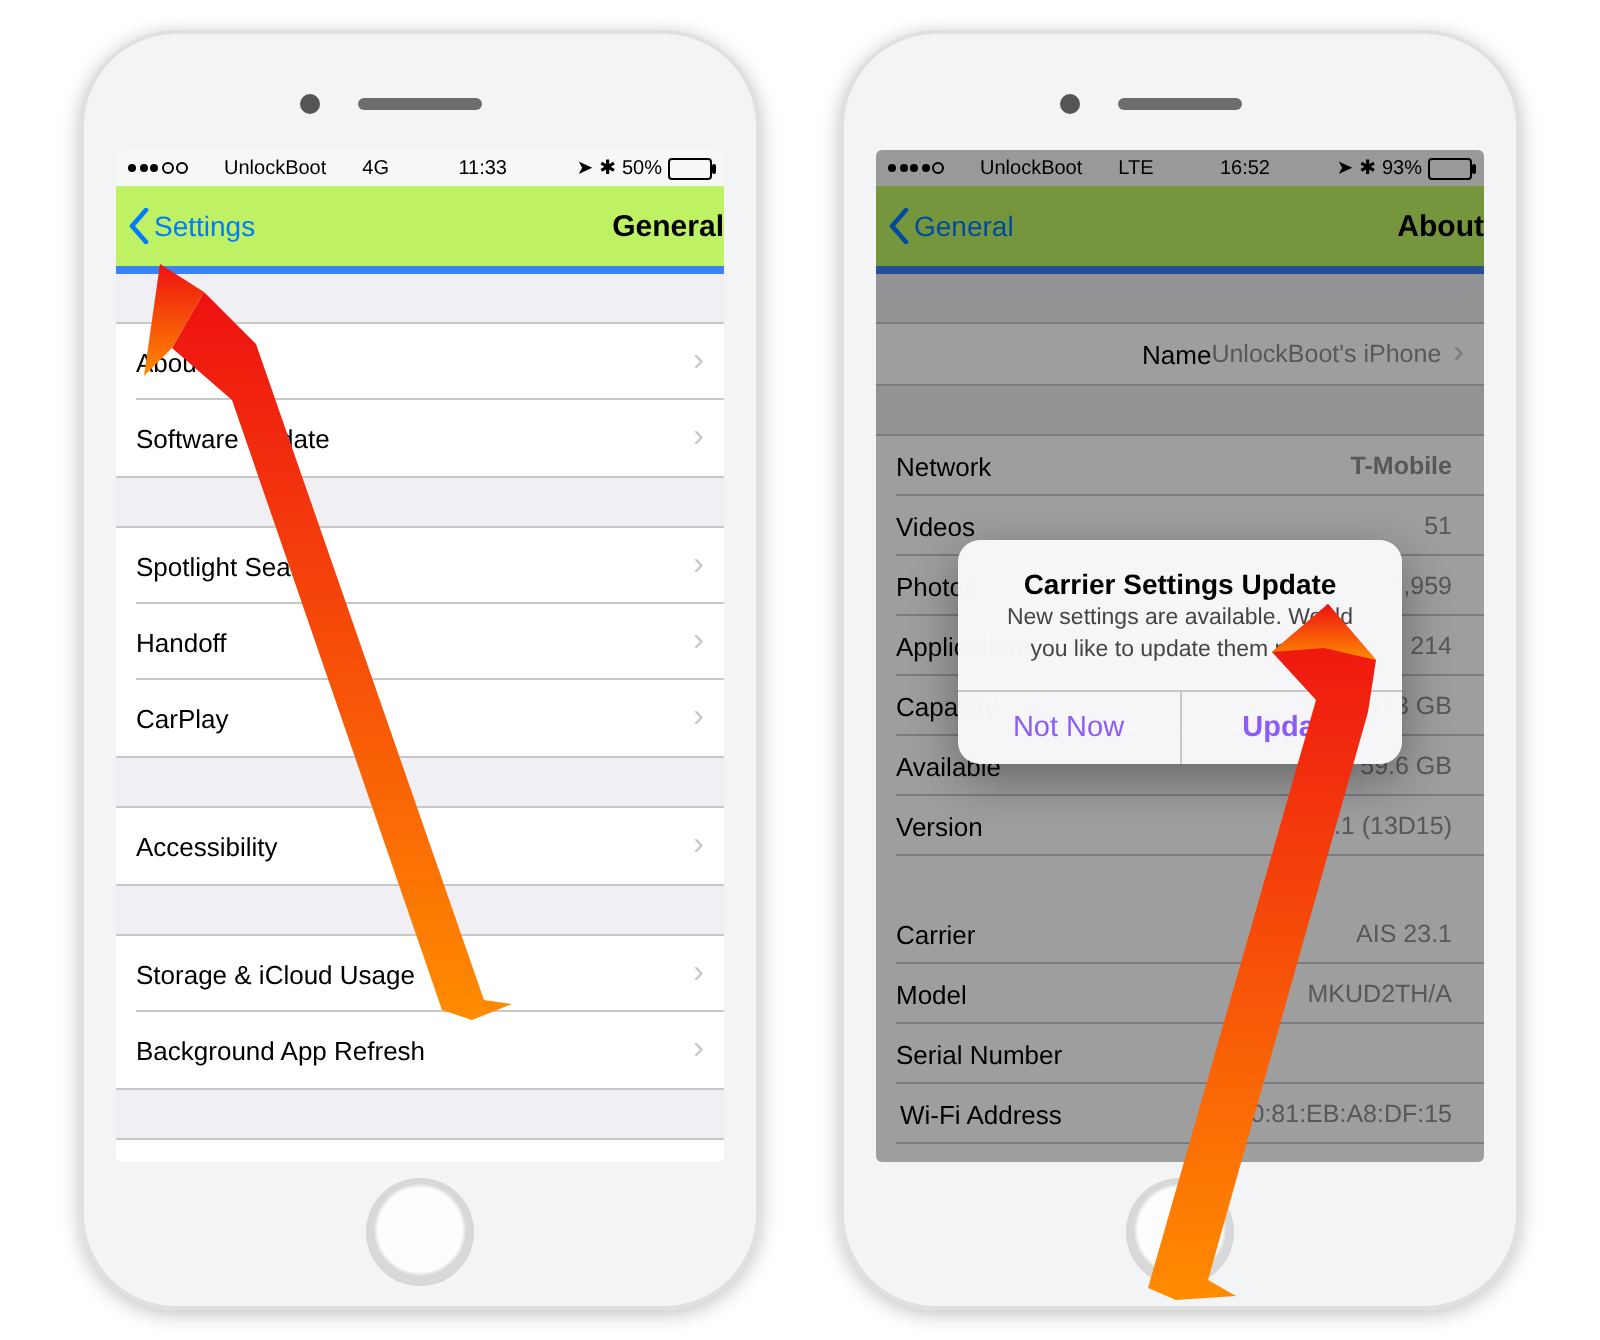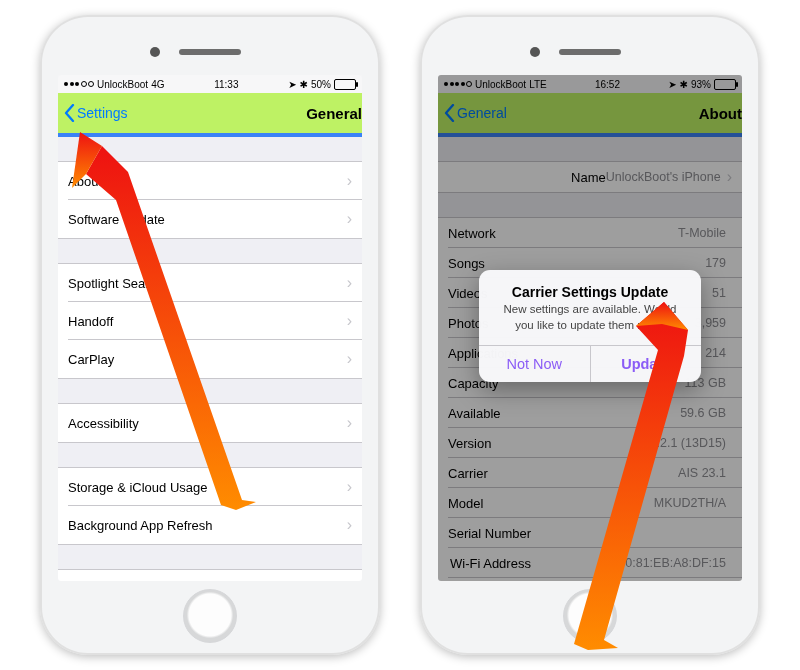--- a/index.html
+++ b/index.html
@@ -69,21 +69,21 @@
     height: 18px;
     display: flex;
     justify-content: space-between;
     align-items: center;
     padding: 0 6px;
     font-size: 10px;
     background: #f7f7f8;
     color: #000;
   }
   .status-right { display: flex; align-items: center; gap: 3px; }
-  .status-left { display: flex; align-items: center; gap: 3px; }
+  .status-left { display: flex; align-items: center; gap: 18px; }
   .sig-dots {
     display: inline-flex; gap: 1.5px; align-items: center;
   }
   .sig-dots b {
     width: 4px; height: 4px; border-radius: 50%; background: #000; display: inline-block;
   }
   .sig-dots b.empty { background: transparent; border: 0.5px solid #000; }
   .battery-body {
     width: 20px; height: 9px; border: 1px solid #000; border-radius: 2px; position: relative; display: inline-block;
   }
@@ -297,31 +297,25 @@
             <span style="display: flex; align-items: center;">
               <span class="row-value">UnlockBoot's iPhone</span>
               <span class="chev">›</span>
             </span>
           </div>
         </div>
         <div class="gap"></div>
         <div class="list">
           <div class="row" style="height: 30px;">
             <span>Network</span>
-            <span style="display: flex; align-items: center;">
+            <span style="display: flex; align-items: center; font-weight: bold;">
               <span class="row-value">T-Mobile</span>
             </span>
           </div>
           <div class="row" style="height: 30px;">
-            <span>Songs</span>
-            <span style="display: flex; align-items: center;">
-              <span class="row-value">179</span>
-            </span>
-          </div>
-          <div class="row" style="height: 30px;">
             <span>Videos</span>
             <span style="display: flex; align-items: center;">
               <span class="row-value">51</span>
             </span>
           </div>
           <div class="row" style="height: 30px;">
             <span>Photos</span>
             <span style="display: flex; align-items: center;">
               <span class="row-value">3,959</span>
             </span>
@@ -343,21 +337,21 @@
             <span style="display: flex; align-items: center;">
               <span class="row-value">59.6 GB</span>
             </span>
           </div>
           <div class="row" style="height: 30px;">
             <span>Version</span>
             <span style="display: flex; align-items: center;">
               <span class="row-value">10.2.1 (13D15)</span>
             </span>
           </div>
-          <div class="row" style="height: 30px;">
+          <div class="row" style="height: 30px; margin-top: 24px;">
             <span>Carrier</span>
             <span style="display: flex; align-items: flex-end;">
               <span class="row-value">AIS 23.1</span>
             </span>
           </div>
           <div class="row" style="height: 30px;">
             <span>Model</span>
             <span style="display: flex; align-items: center;">
               <span class="row-value">MKUD2TH/A</span>
             </span>

